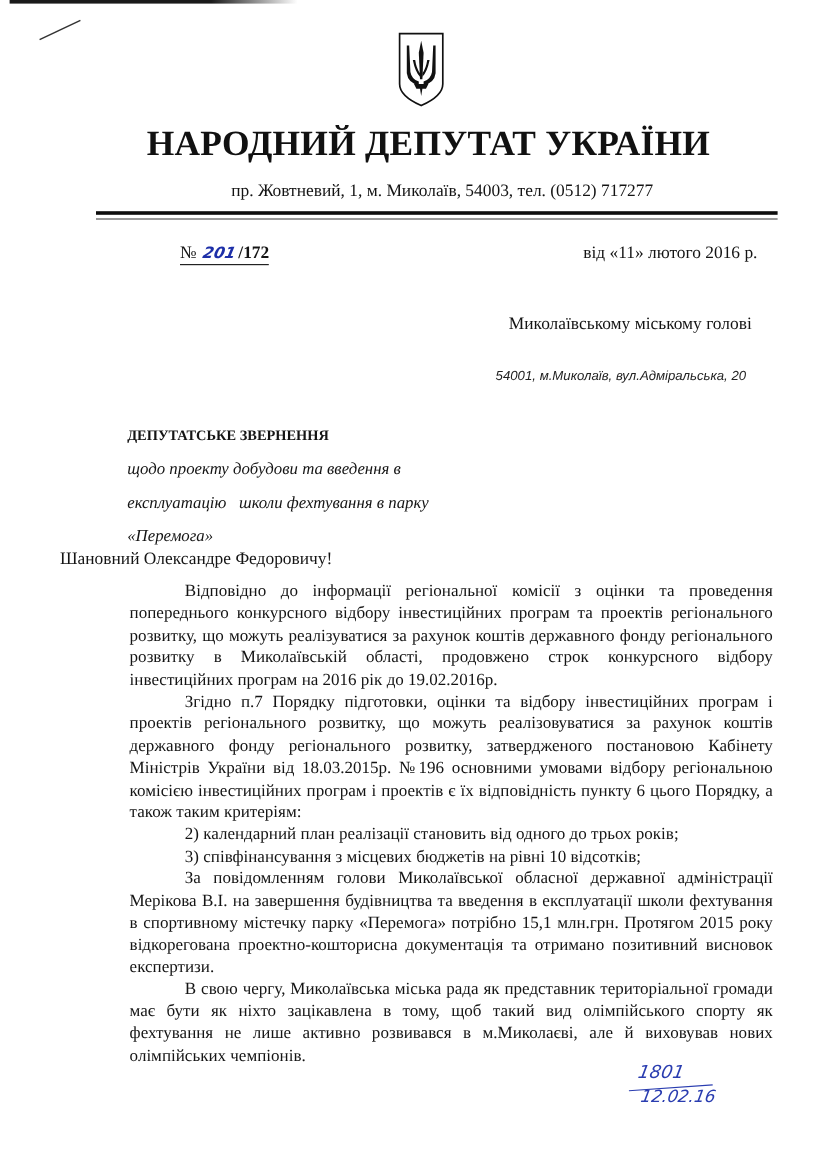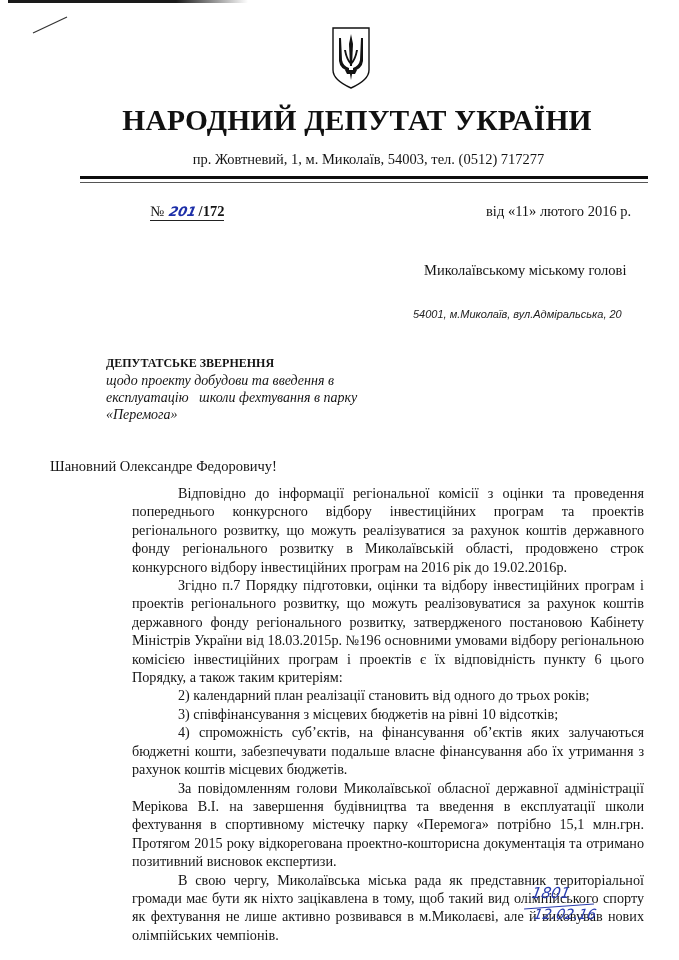--- a/index.html
+++ b/index.html
@@ -52,32 +52,32 @@
 
   .recipient { position: absolute; left: 413px; top: 261px; font-size: 14.5px; line-height: 19px; margin-left: 11px; }
   .recipient .name { font-weight: bold; }
   .recipient-address {
     position: absolute; left: 413px; top: 308px; font-size: 11px; font-style: italic;
     font-family: "Liberation Sans", sans-serif; color: #222;
   }
 
   .subject { position: absolute; left: 106px; top: 355px; line-height: 17px; }
   .subject .heading { font-weight: bold; font-size: 12px; }
-  .subject .line { font-style: italic; font-size: 14px; }
+  .subject .line { font-style: italic; font-size: 14px; margin-top: 11px; }
 
   .salutation {
     position: absolute; left: 0; width: 679px; top: 458px; text-align: left; font-size: 14.5px;
     padding-left: 50px;
   }
 
   .body-text {
     position: absolute; left: 108px; top: 484px; width: 536px;
     font-size: 14.2px; line-height: 18.4px; text-align: justify;
   }
-  .body-text p { text-indent: 46px; margin-left: 24px; }
+  .body-text p { text-indent: 46px; }
   .body-text p.item { text-indent: 46px; }
 
   .hand-note {
     position: absolute; left: 522px; top: 884px; width: 90px; height: 52px;
   }
   .hand-note .num {
     position: absolute; left: 10px; top: 0; color: #2a3db0; font-style: italic;
     font-family: "DejaVu Sans", sans-serif; font-size: 15px; transform: skewX(-10deg);
   }
   .hand-note .line {
@@ -130,21 +130,20 @@
   <div class="line">«Перемога»</div>
 </div>
 
 <div class="salutation">Шановний Олександре Федоровичу!</div>
 
 <div class="body-text">
   <p>Відповідно до інформації регіональної  комісії з оцінки та проведення попереднього конкурсного відбору інвестиційних програм та проектів регіонального розвитку, що можуть реалізуватися за рахунок коштів державного фонду регіонального розвитку в Миколаївській області, продовжено строк конкурсного відбору інвестиційних програм на 2016 рік до 19.02.2016р.</p>
   <p>Згідно п.7 Порядку підготовки, оцінки та відбору інвестиційних програм і проектів регіонального розвитку, що можуть реалізовуватися за рахунок коштів державного фонду регіонального розвитку, затвердженого постановою Кабінету Міністрів України від 18.03.2015р. №196 основними умовами відбору регіональною комісією інвестиційних програм і проектів є їх відповідність пункту 6 цього Порядку, а також таким критеріям:</p>
   <p class="item">2) календарний план реалізації становить від одного до трьох років;</p>
   <p class="item">3) співфінансування з місцевих бюджетів на рівні 10 відсотків;</p>
-  <p class="item">4) спроможність суб’єктів, на фінансування об’єктів яких залучаються бюджетні кошти, забезпечувати подальше власне фінансування або їх утримання з рахунок коштів місцевих бюджетів.</p>
   <p>За повідомленням голови Миколаївської обласної державної адміністрації Мерікова В.І. на завершення будівництва та введення в експлуатації школи фехтування в спортивному містечку парку «Перемога» потрібно 15,1 млн.грн. Протягом 2015 року відкорегована проектно-кошторисна документація та отримано позитивний висновок експертизи.</p>
   <p>В свою чергу, Миколаївська міська рада як представник територіальної громади має бути як ніхто зацікавлена в тому, щоб такий вид олімпійського спорту як фехтування не лише активно розвивався в м.Миколаєві, але й виховував нових олімпійських чемпіонів.</p>
 </div>
 
 <div class="hand-note">
   <span class="num">1801</span>
   <span class="line"></span>
   <span class="date">12.02.16</span>
 </div>
 

